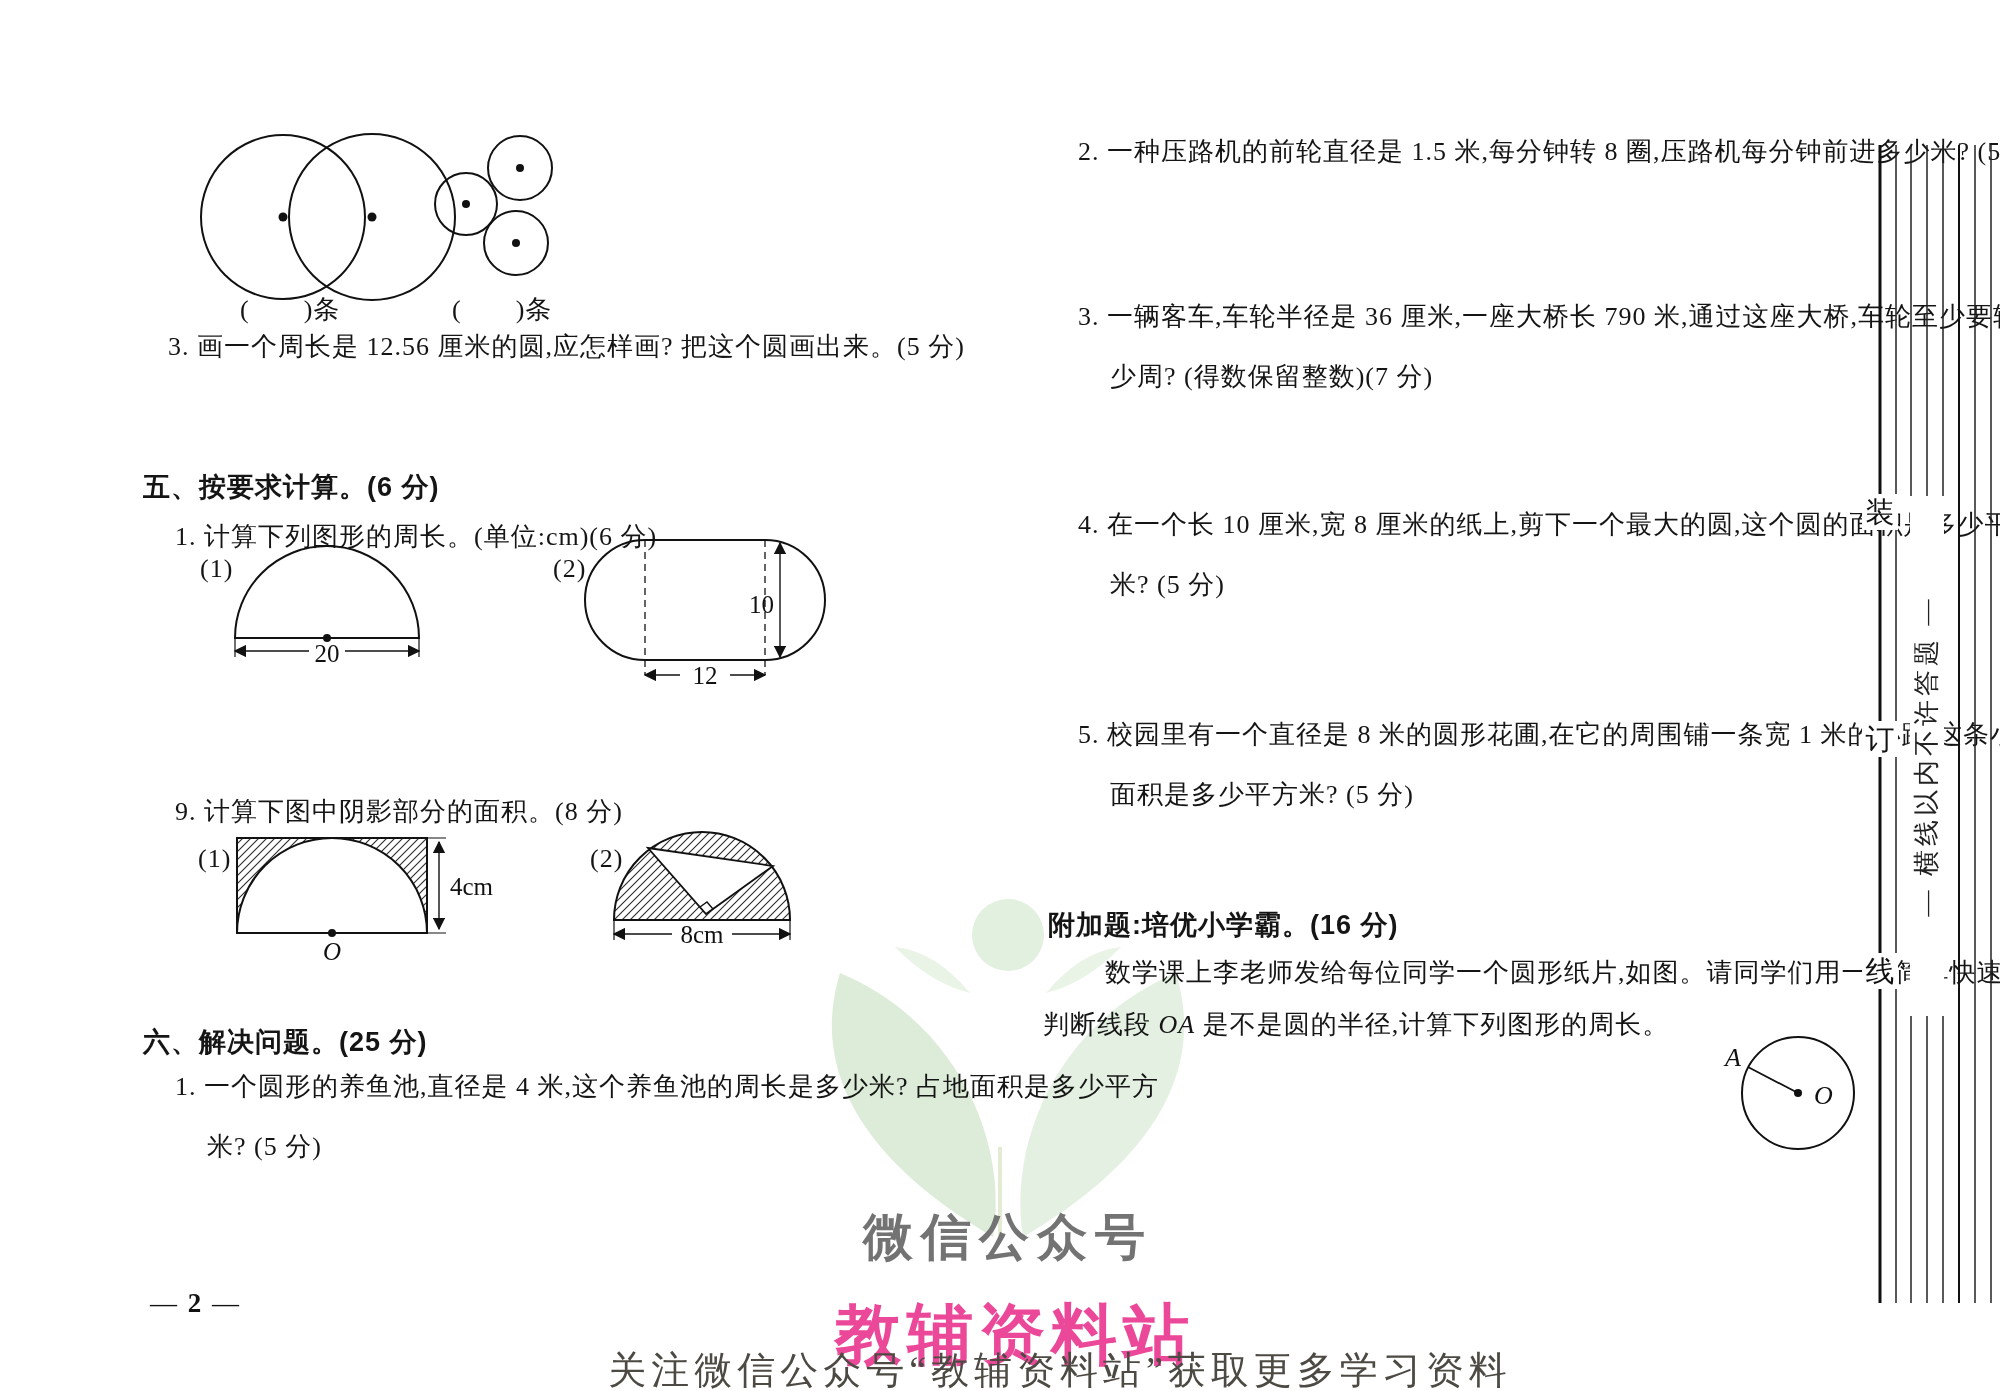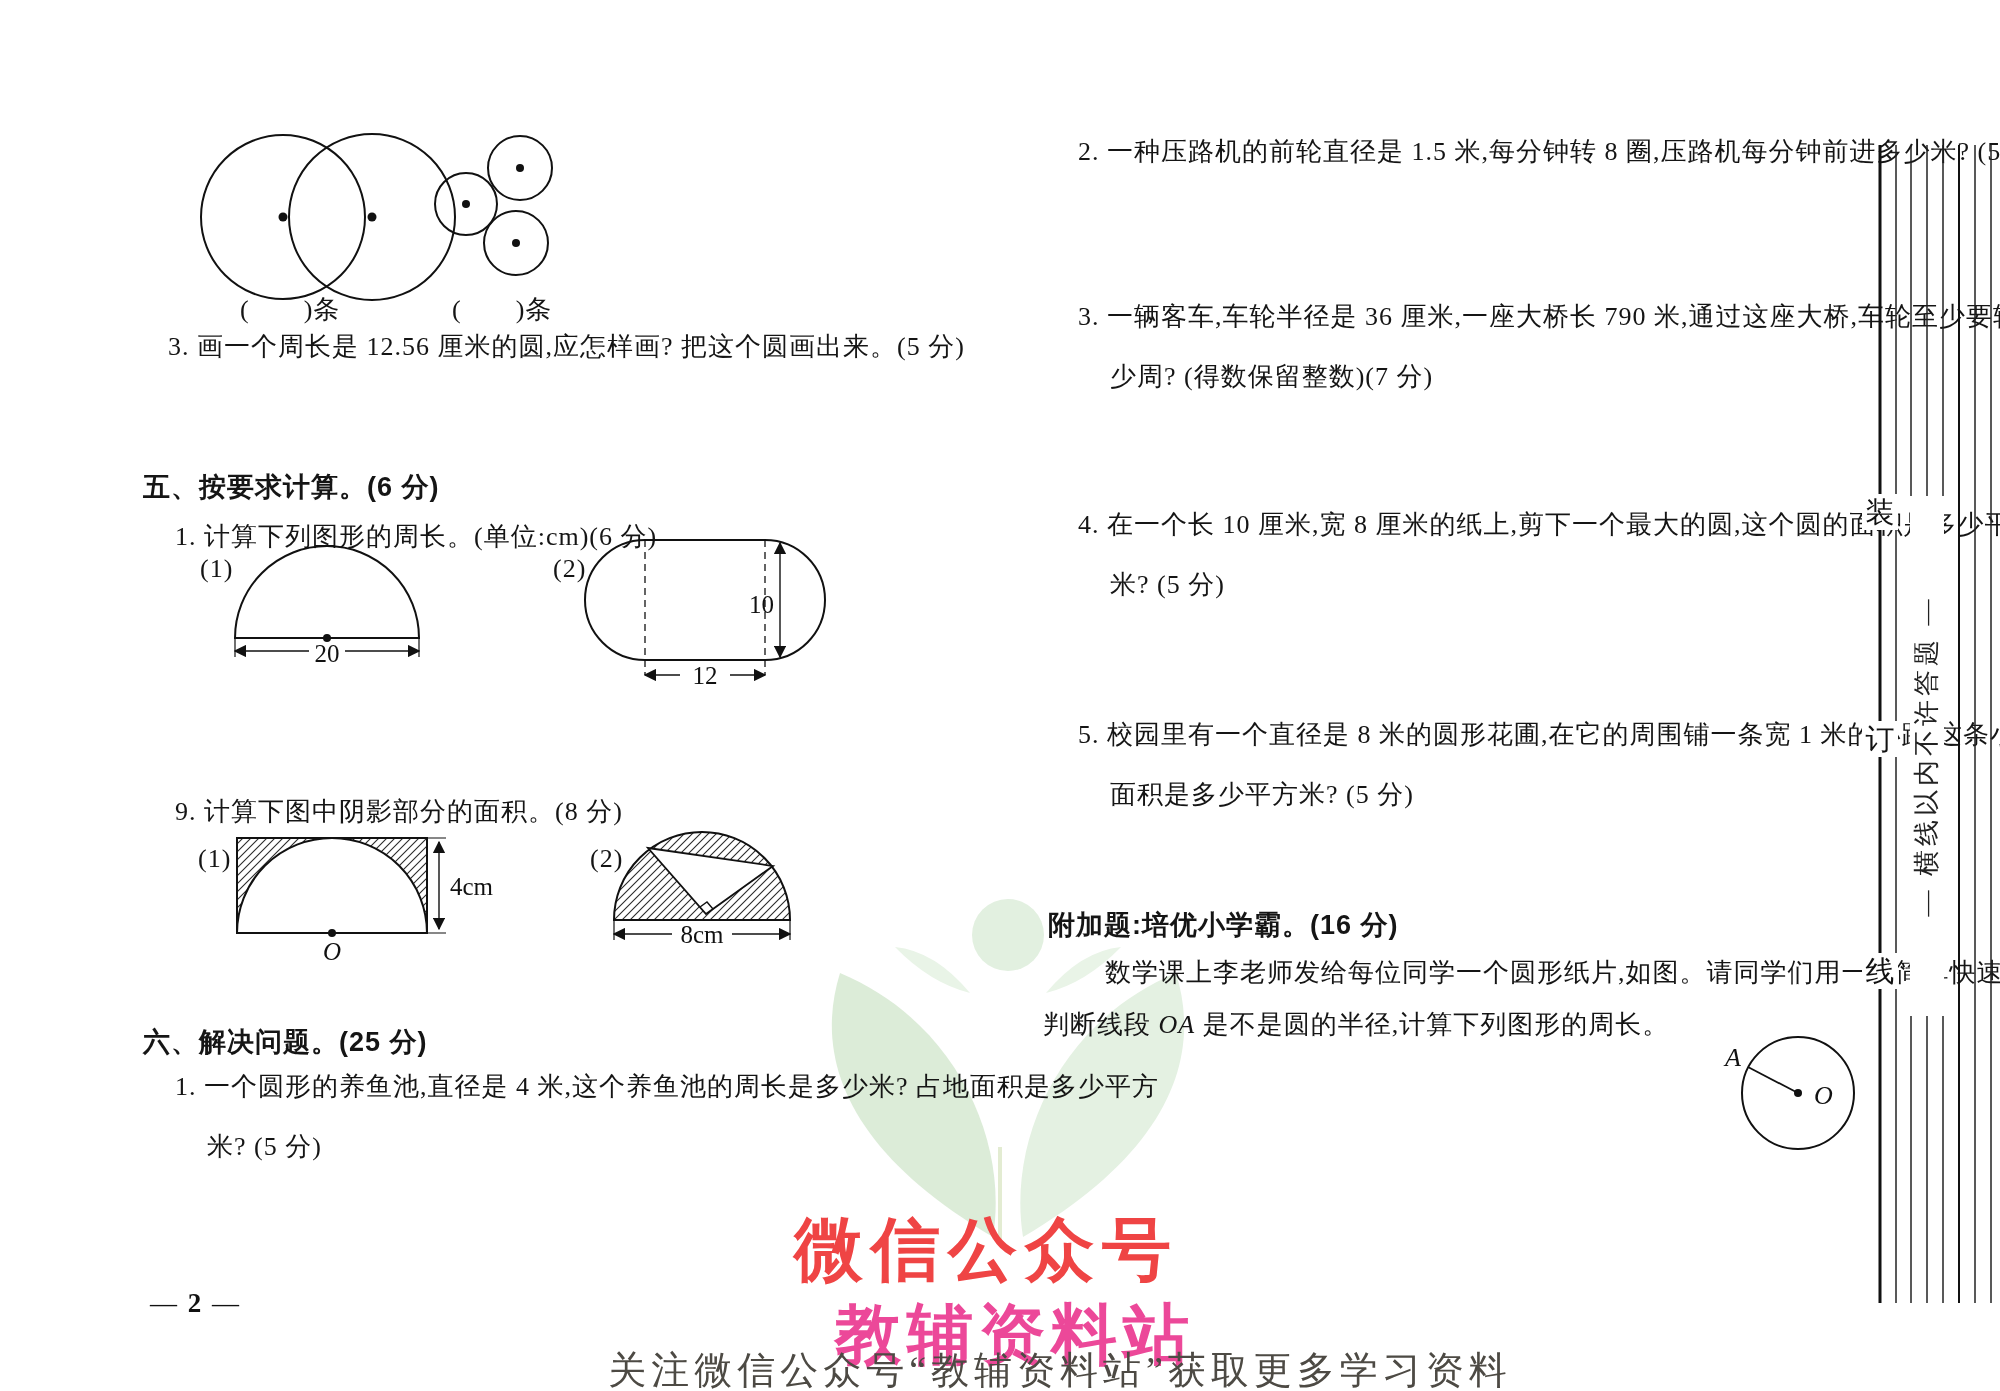--- a/index.html
+++ b/index.html
@@ -39,21 +39,21 @@
   </svg>
 
   <svg class="abs" style="left:795px;top:885px" width="430" height="370">
     <circle cx="213" cy="50" r="36" fill="#e2f0e0"></circle>
     <path d="M100,62 Q135,98 175,108 Q140,66 100,62 Z" fill="#e9f4e7"></path>
     <path d="M326,62 Q291,98 251,108 Q286,66 326,62 Z" fill="#e9f4e7"></path>
     <path d="M205,262 L205,355" stroke="#e3ecd2" stroke-width="4"></path>
     <path d="M45,88 C18,175 55,268 198,352 C214,252 158,135 45,88 Z" fill="#dcecd8"></path>
     <path d="M381,88 C408,175 371,268 228,352 C212,252 268,135 381,88 Z" fill="#e4f1e2"></path>
   </svg>
-  <div class="wm-text" style="left:794px;top:1204px;font-size:69px;letter-spacing:8px;color:#ef4444">微信公众号</div>
+  <div class="wm-text" style="left:863px;top:1204px;font-size:50px;letter-spacing:8px;color:#737373">微信公众号</div>
   <div class="wm-text" style="left:835px;top:1290px;font-size:66px;letter-spacing:6px;color:#ec4899">教辅资料站</div>
   <div class="script-line">关注微信公众号“教辅资料站”获取更多学习资料</div>
 
   <svg class="abs" style="left:195px;top:123px" width="275" height="190">
     <circle cx="88" cy="94" r="82" fill="none" stroke="#111" stroke-width="2"></circle>
     <circle cx="177" cy="94" r="83" fill="none" stroke="#111" stroke-width="2"></circle>
     <circle cx="88" cy="94" r="4.5" fill="#111"></circle>
     <circle cx="177" cy="94" r="4.5" fill="#111"></circle>
   </svg>
 

